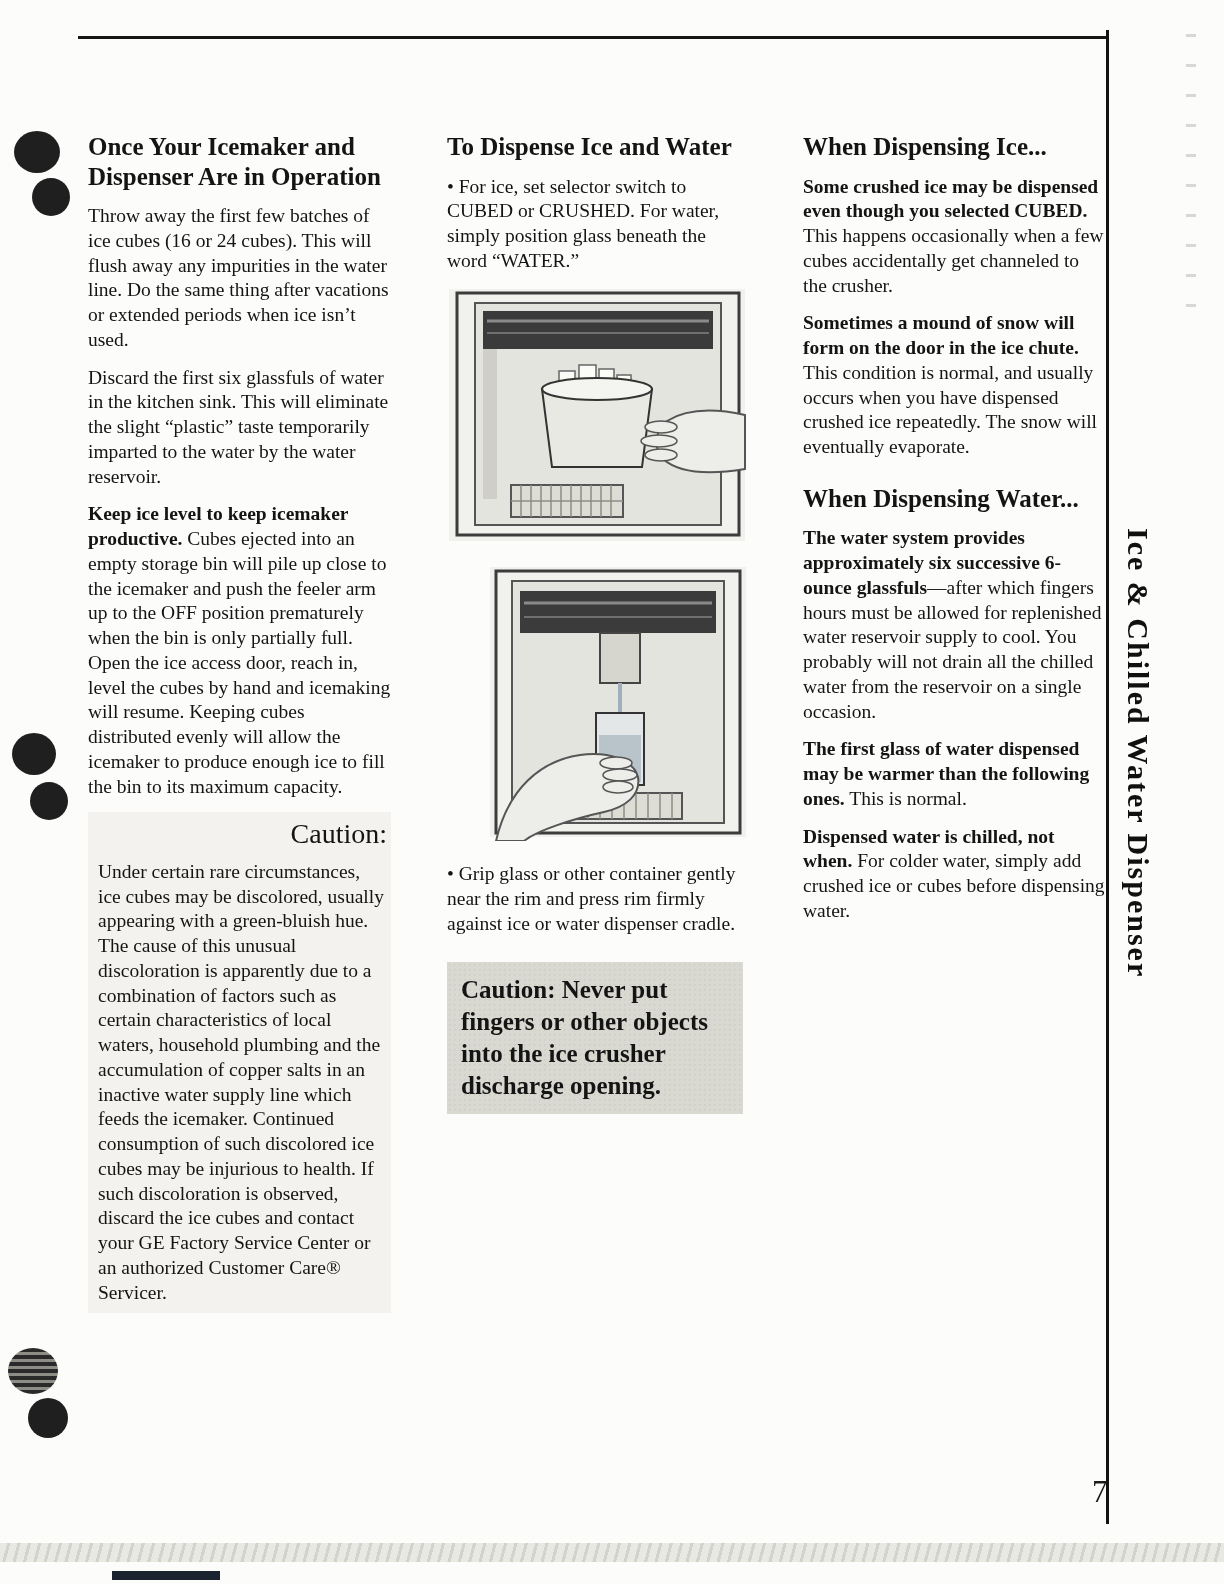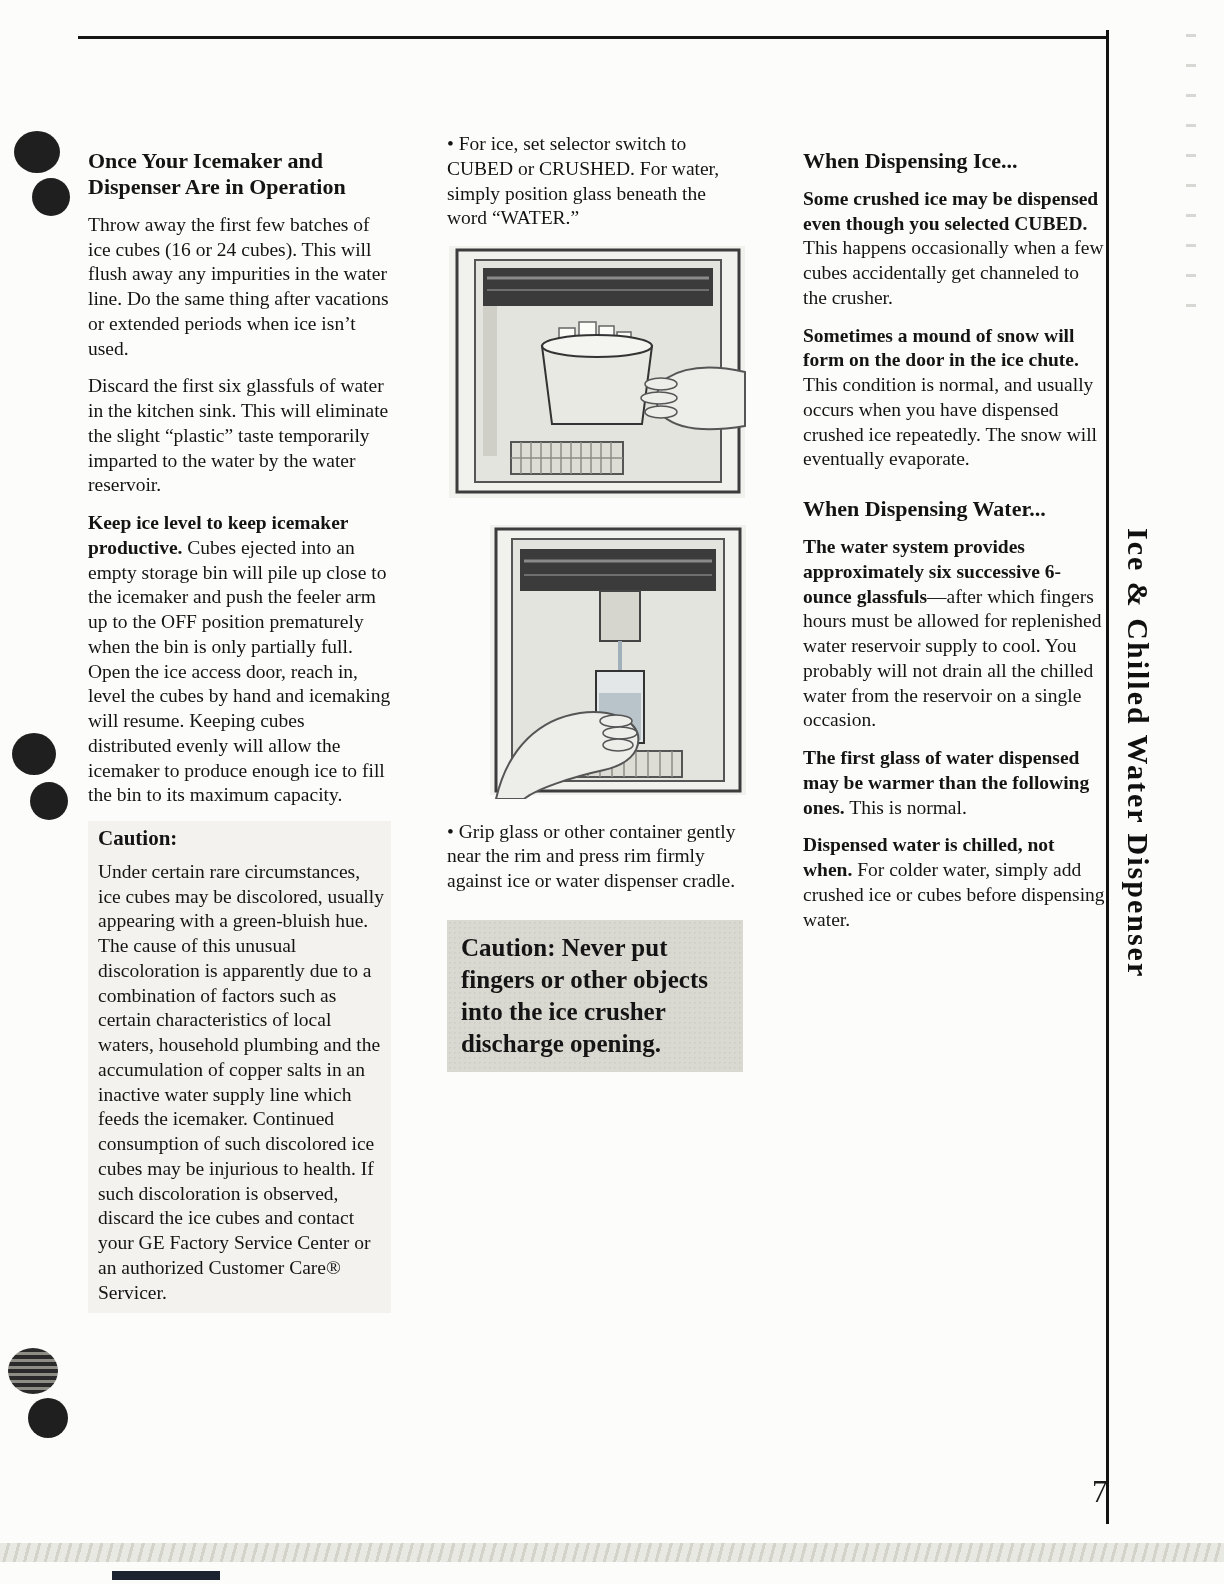--- a/index.html
+++ b/index.html
@@ -26,31 +26,31 @@
     background:repeating-linear-gradient(#b9b9b4 0 3px, transparent 3px 30px);
   }
   .col {
     position:absolute; top:132px; width:303px;
     font-size:19.5px; line-height:1.27;
   }
   .col-1 { left:88px; }
   .col-2 { left:447px; }
   .col-3 { left:803px; }
   h2.section-heading {
-    font-size:22px; line-height:1.18; font-weight:bold;
-    margin:16px 0 13px 0;
+    font-size:25px; line-height:1.18; font-weight:bold;
+    margin:0 0 13px 0;
   }
   .col p { margin:0 0 13px 0; }
   .caution-plain {
     margin-top:6px;
     background:#f3f2ee;
     padding:4px 4px 8px 10px;
   }
   .caution-plain .caution-head {
-    font-weight:bold; font-size:21px; margin:0 0 8px 0;
+    font-weight:normal; font-size:28px; margin:0 0 8px 0;text-align:right;
   }
   .figure {
     margin:6px 0 14px 0;
   }
   .figure.fig-2 { margin-left:41px; margin-top:12px; }
   .caution-box {
     margin-top:26px;
     width:268px;
     background:#d9d9d2;
     background-image:radial-gradient(#cfcfc7 1px, transparent 1px);
@@ -109,20 +109,21 @@
     <p>Throw away the first few batches of ice cubes (16 or 24 cubes). This will flush away any impurities in the water line. Do the same thing after vacations or extended periods when ice isn’t used.</p>
     <p>Discard the first six glassfuls of water in the kitchen sink. This will eliminate the slight “plastic” taste temporarily imparted to the water by the water reservoir.</p>
     <p><b class="lead">Keep ice level to keep icemaker productive.</b><span> Cubes ejected into an empty storage bin will pile up close to the icemaker and push the feeler arm up to the OFF position prematurely when the bin is only partially full. Open the ice access door, reach in, level the cubes by hand and icemaking will resume. Keeping cubes distributed evenly will allow the icemaker to produce enough ice to fill the bin to its maximum capacity.</span></p>
     <div class="caution-plain">
       <p class="caution-head">Caution:</p>
       <p style="margin:0;">Under certain rare circumstances, ice cubes may be discolored, usually appearing with a green-bluish hue. The cause of this unusual discoloration is apparently due to a combination of factors such as certain characteristics of local waters, household plumbing and the accumulation of copper salts in an inactive water supply line which feeds the icemaker. Continued consumption of such discolored ice cubes may be injurious to health. If such discoloration is observed, discard the ice cubes and contact your GE Factory Service Center or an authorized Customer Care® Servicer.</p>
     </div>
   </div>
 
   <div class="col col-2">
+    <h2 class="section-heading">To Dispense Ice and Water</h2>
     <p>• For ice, set selector switch to CUBED or CRUSHED. For water, simply position glass beneath the word “WATER.”</p>
 
     <div class="figure fig-1">
       <svg viewBox="0 0 300 258" width="300" height="258">
         <rect x="2" y="2" width="296" height="252" fill="#f1f1ee"></rect>
         <rect x="10" y="6" width="282" height="242" fill="none" stroke="#3c3c3c" stroke-width="3"></rect>
         <rect x="28" y="16" width="246" height="222" fill="#e4e4df" stroke="#555" stroke-width="2"></rect>
         <rect x="36" y="24" width="230" height="38" fill="#3b3b3b"></rect>
         <line x1="40" y1="34" x2="262" y2="34" stroke="#8a8a8a" stroke-width="3"></line>
         <line x1="40" y1="46" x2="262" y2="46" stroke="#6f6f6f" stroke-width="2"></line>

